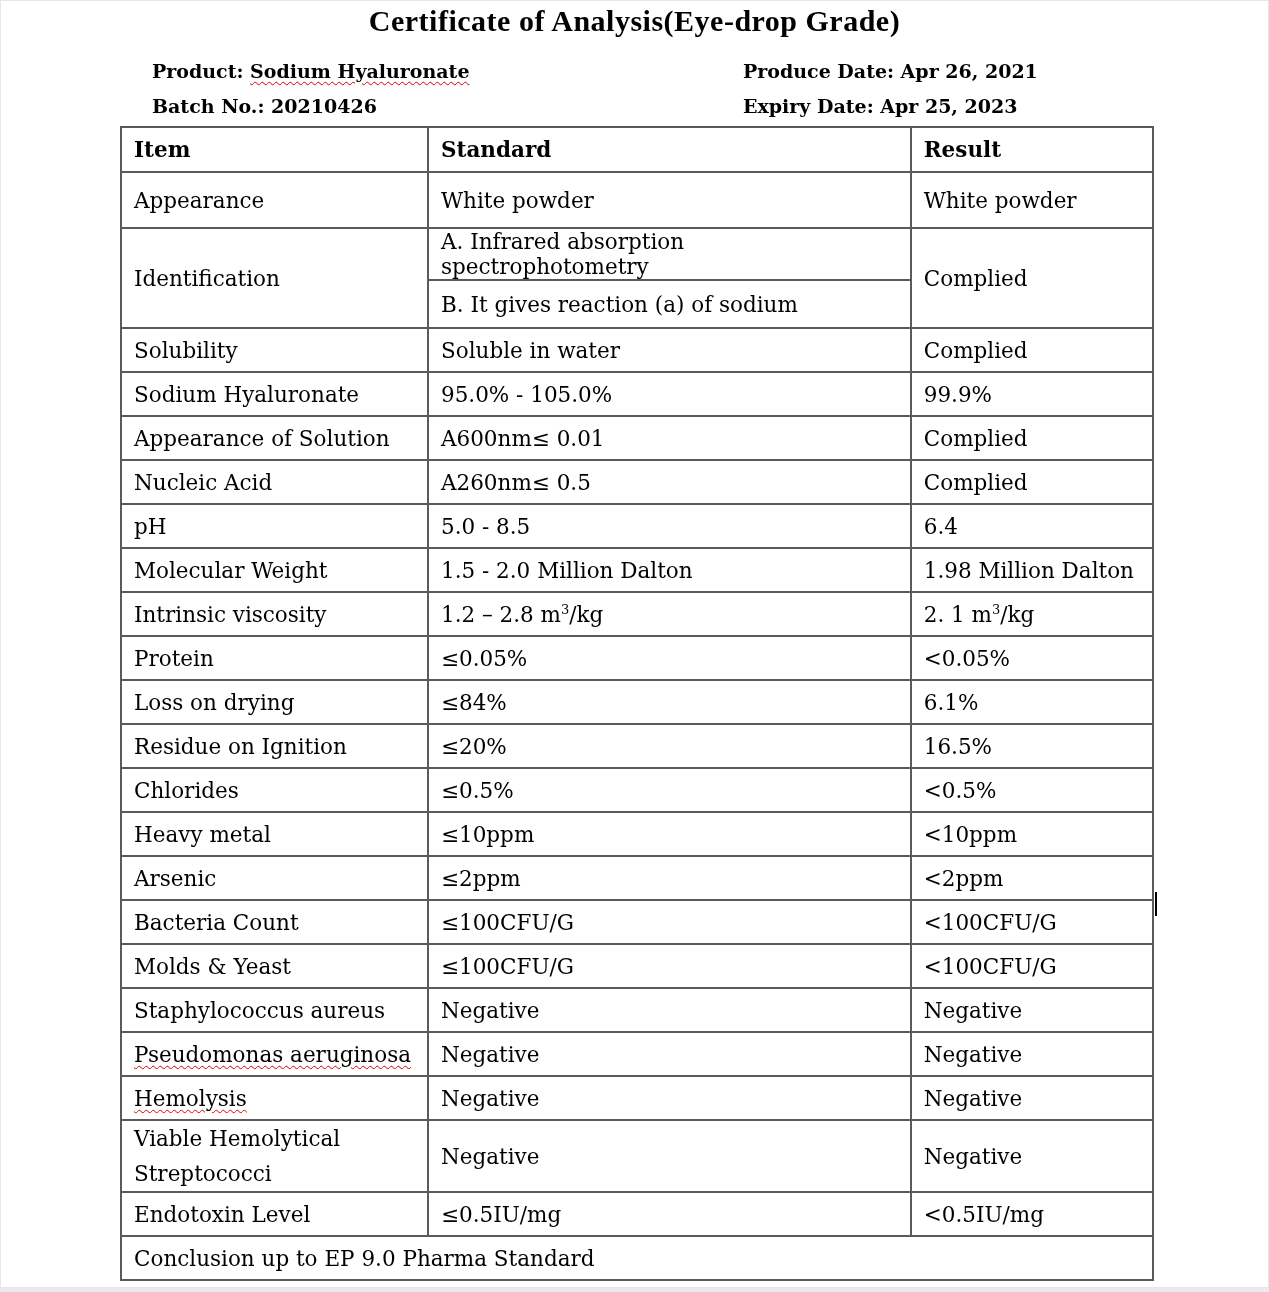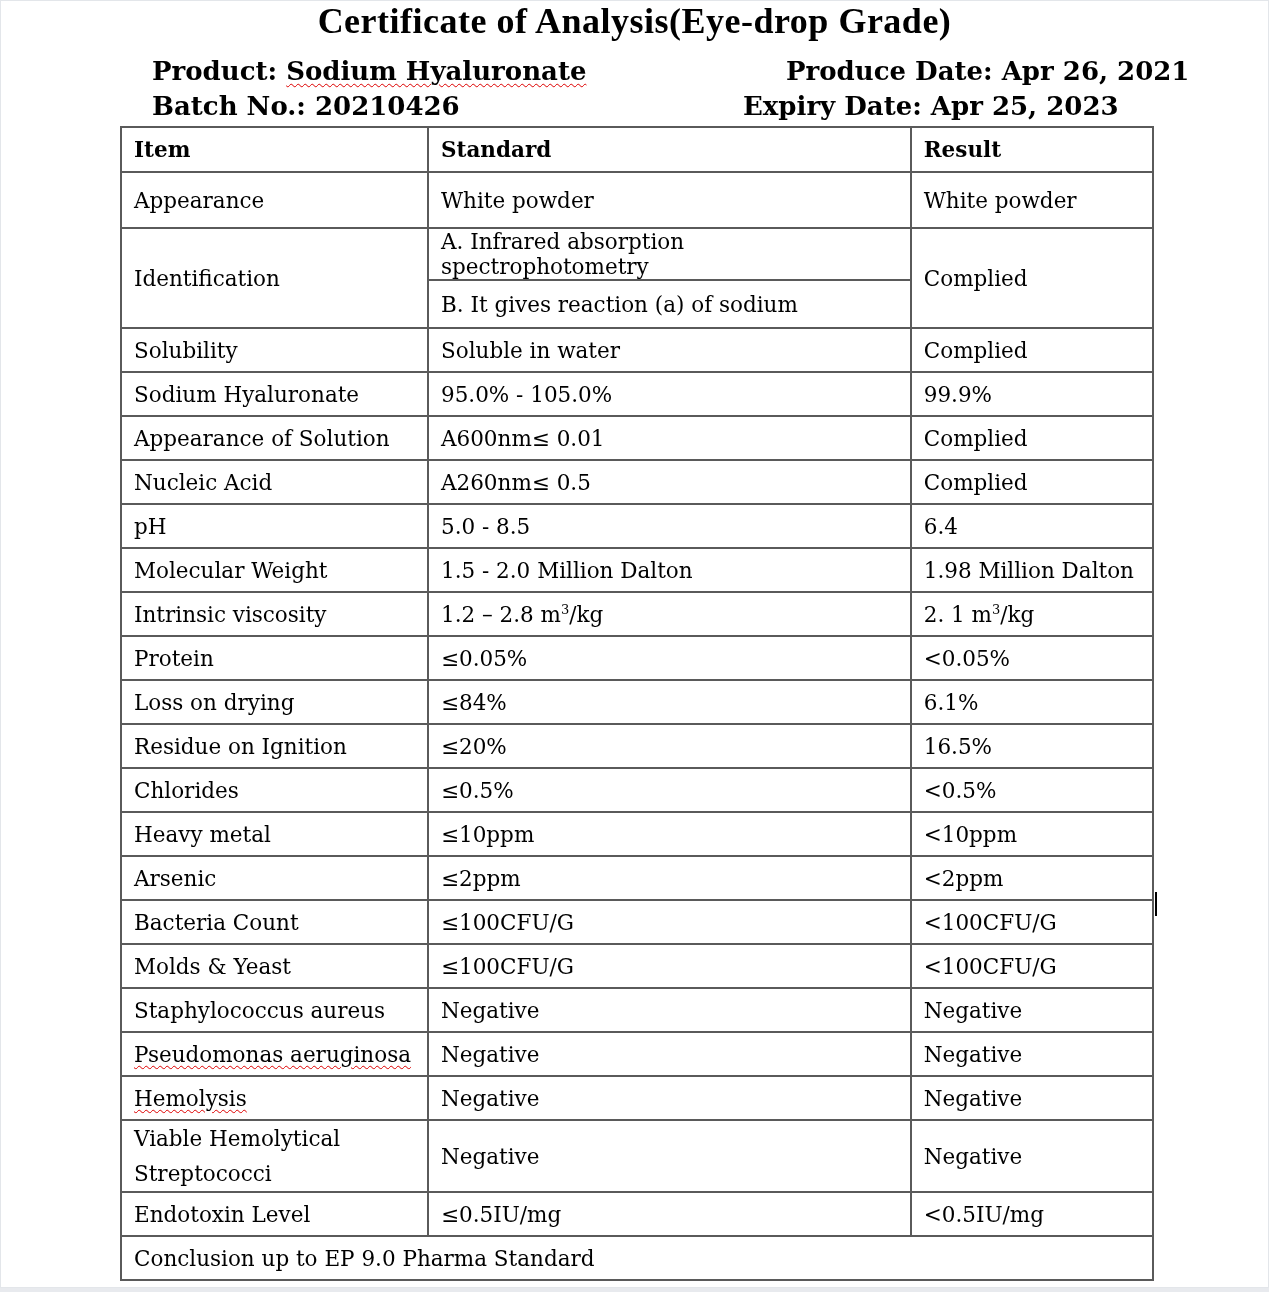--- a/index.html
+++ b/index.html
@@ -1,40 +1,40 @@
 <!DOCTYPE html>
 <html><head>
 <meta charset="utf-8">
 <style>
   html,body{margin:0;padding:0;background:#fff;}
   body{width:1269px;height:1292px;position:relative;overflow:hidden;font-family:"DejaVu Serif",serif;color:#000;}
   .page-border{position:absolute;left:0;top:0;width:1267px;height:1286px;border:1px solid #e3e6ea;}
   .bottom-bar{position:absolute;left:0;top:1288px;width:1269px;height:4px;background:#e8eaee;}
-  .title{position:absolute;left:0;top:0;width:1269px;text-align:center;font-family:"Liberation Serif",serif;font-weight:bold;font-size:36px;line-height:42px;letter-spacing:0.5px;}
-  .meta{position:absolute;font-family:"DejaVu Serif",serif;font-weight:bold;font-size:26px;line-height:28px;}
+  .title{position:absolute;left:0;top:0;width:1269px;text-align:center;font-family:"Liberation Serif",serif;font-weight:bold;font-size:30px;line-height:42px;letter-spacing:0.5px;}
+  .meta{position:absolute;font-family:"DejaVu Serif",serif;font-weight:bold;font-size:19px;line-height:28px;}
   .squiggle{text-decoration:underline wavy #d00;text-decoration-thickness:1px;text-underline-offset:3px;}
   table.coa{position:absolute;left:120px;top:126px;border-collapse:collapse;width:1034px;}
   table.coa td,table.coa th{border:2px solid #5a5a5a;padding:0 12px;font-size:21.5px;font-family:"DejaVu Serif",serif;text-align:left;vertical-align:middle;font-weight:normal;}
   table.coa th{font-weight:bold;height:43px;}
   table.coa td{height:42px;}
   .c1{width:282px;} .c2{width:459px;} .c3{width:217px;}
   .cursor{position:absolute;left:1155px;top:892px;width:2px;height:24px;background:#000;}
   sup{font-size:13px;line-height:0;}
 </style>
 </head>
 <body>
 
 <div class="page-border"></div>
 <div class="title">Certificate of Analysis(Eye-drop Grade)</div>
 
 <div class="meta" style="left:152px;top:57px;">
   <span>Product: </span><span class="squiggle">Sodium Hyaluronate</span>
 </div>
 <div class="meta" style="left:152px;top:92px;">Batch No.: 20210426</div>
-<div class="meta" style="left:786px;top:57px;">Produce Date: Apr 26, 2021</div>
+<div class="meta" style="left:743px;top:57px;">Produce Date: Apr 26, 2021</div>
 <div class="meta" style="left:743px;top:92px;">Expiry Date: Apr 25, 2023</div>
 
 <table class="coa">
   <tbody>
       <tr>
     <th class="c1">Item</th>
     <th class="c2">Standard</th>
     <th class="c3">Result</th>
   </tr>
   <tr style="height:56px">

